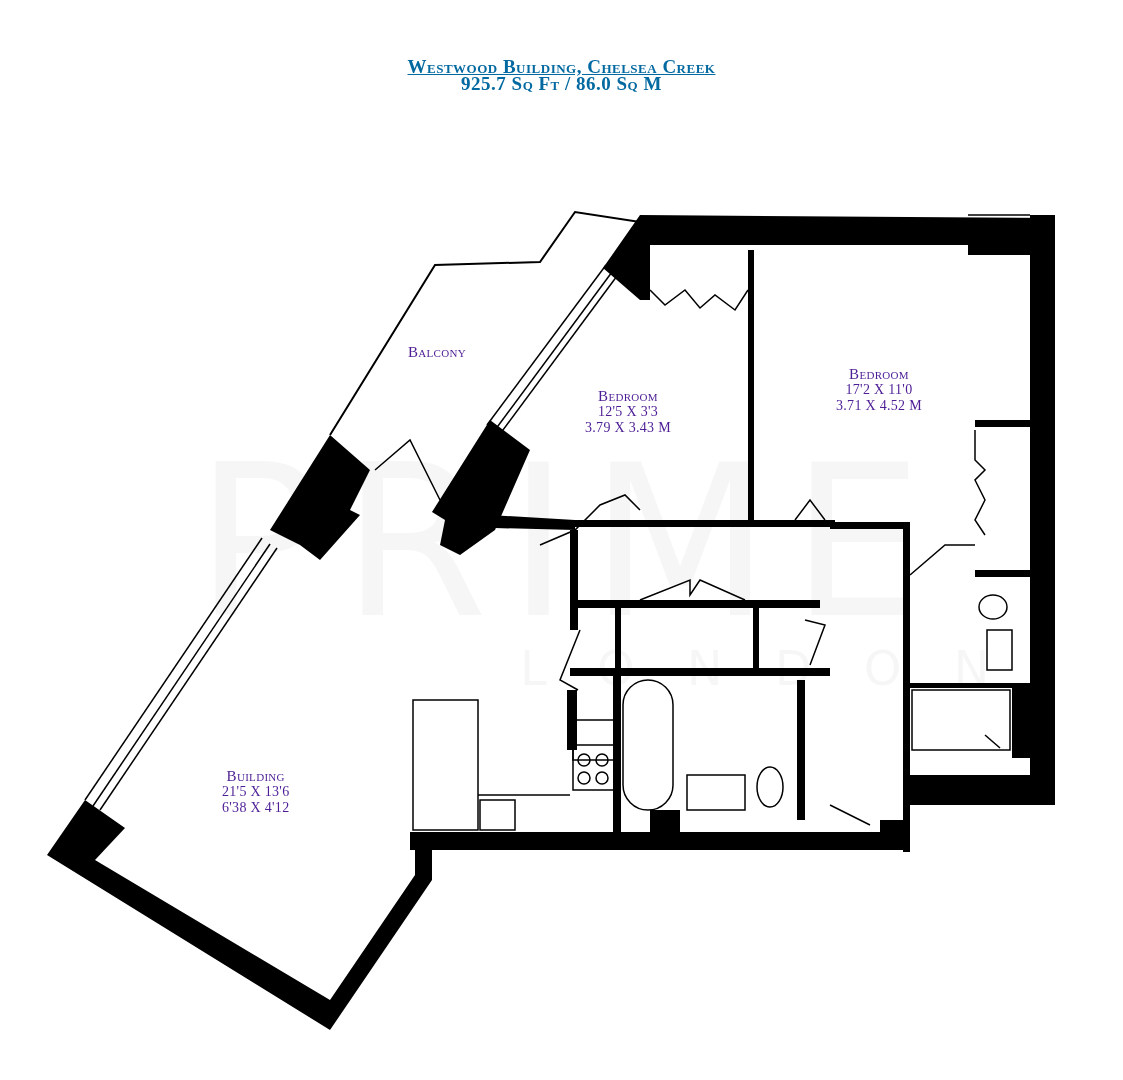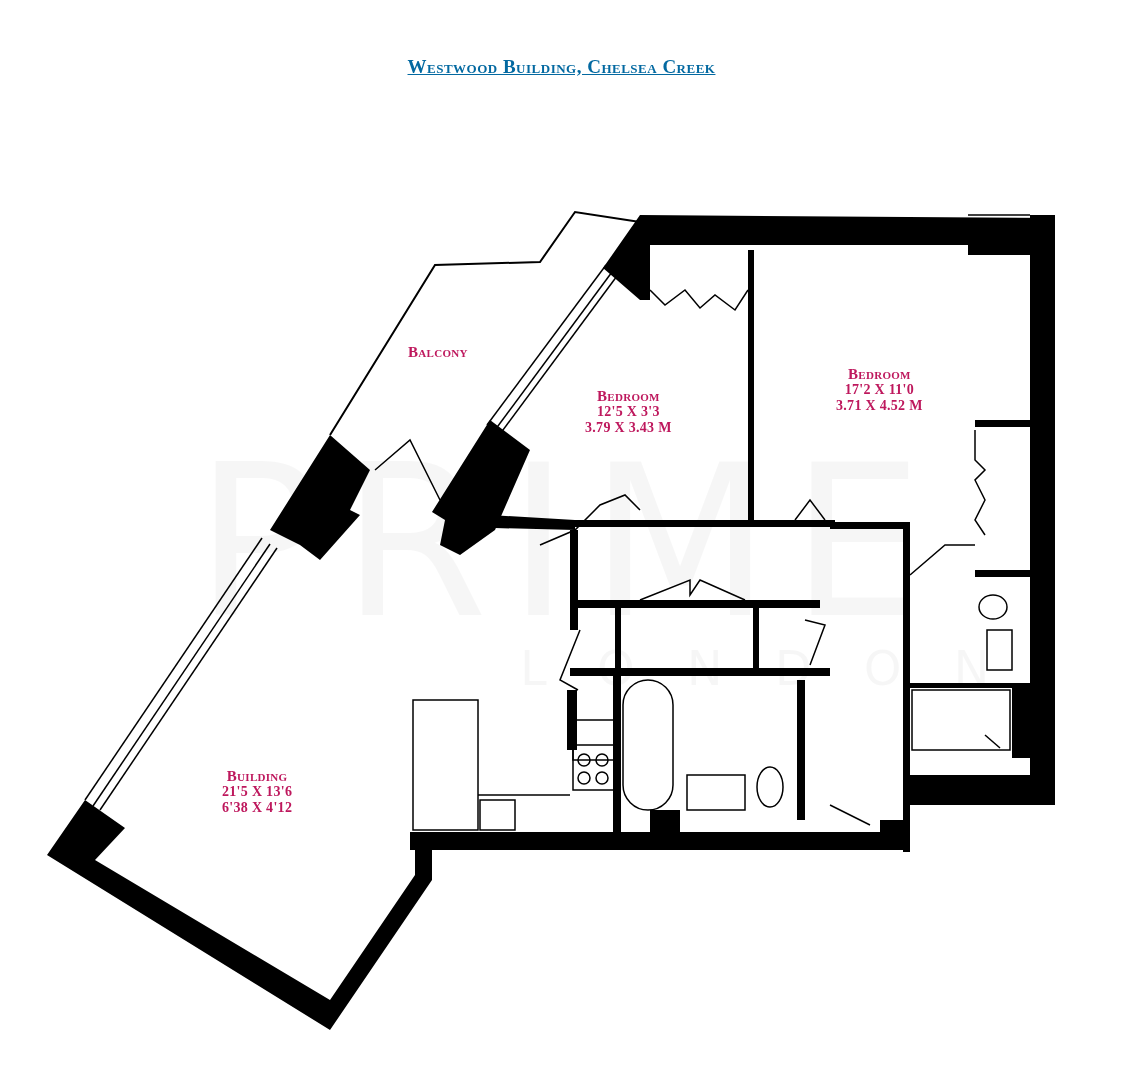--- a/index.html
+++ b/index.html
@@ -2,31 +2,32 @@
 <html><head>
   <meta charset="utf-8">
   <style>
     html, body { margin: 0; padding: 0; background: #ffffff; }
     body { width: 1123px; height: 1080px; position: relative; overflow: hidden; font-family: "DejaVu Serif", "Liberation Serif", serif; }
     .header { position: absolute; left: 0; top: 58px; width: 1123px; text-align: center; color: #0369a1; font-family: "Liberation Serif", serif; font-weight: bold; font-variant: small-caps; letter-spacing: 0.5px; line-height: 17px; }
     .header .l1 { font-size: 19px; text-decoration: underline; }
     .header .l2 { font-size: 19px; }
     .header .l3 { font-size: 19px; }
     .plan { position: absolute; left: 0; top: 0; width: 1123px; height: 1080px; }
-    .label { position: absolute; text-align: center; color: #be185d; font-family: "Liberation Serif", serif; font-weight: bold; font-size: 14px; line-height: 16px; letter-spacing: 0.3px; white-space: nowrap; }
+    .label { position: absolute; text-align: center; color: #4c1d95; font-family: "Liberation Serif", serif; font-weight: normal; font-size: 14px; line-height: 16px; letter-spacing: 0.3px; white-space: nowrap; }
     .label .name { font-variant: small-caps; font-size: 15px; }
     .watermark { position: absolute; color: rgba(0,0,0,0.035); font-family: "DejaVu Sans", sans-serif; font-weight: normal; pointer-events: none; }
     .wm1 { left: 195px; top: 420px; font-size: 210px; letter-spacing: 20px; }
     .wm2 { left: 520px; top: 640px; font-size: 48px; letter-spacing: 52px; }
   </style>
 </head>
 <body>
 
 <div class="header">
   <div class="l1">Westwood Building, Chelsea Creek</div>
+  <div class="l3">925.7 Sq Ft / 86.0 Sq M</div>
 </div>
 
 <div class="watermark wm1">PRIME</div>
 <div class="watermark wm2">LONDON</div>
 
 <svg class="plan" viewBox="0 0 1123 1080" xmlns="http://www.w3.org/2000/svg">
   <g fill="none" stroke="#000" stroke-width="2">
     <polyline points="330,435 435,265 540,262 575,212 640,222"></polyline>
   </g>
 

